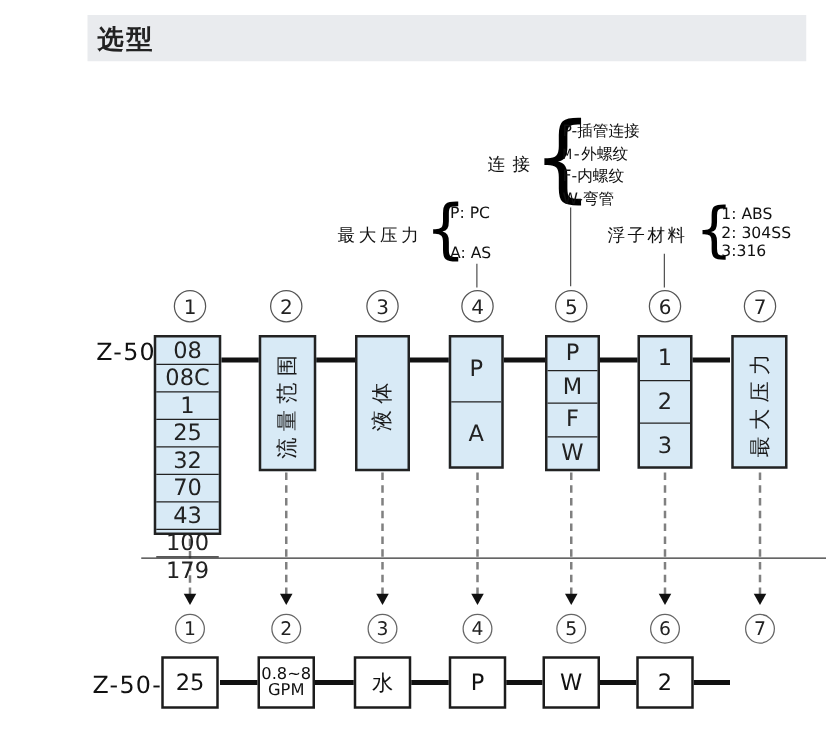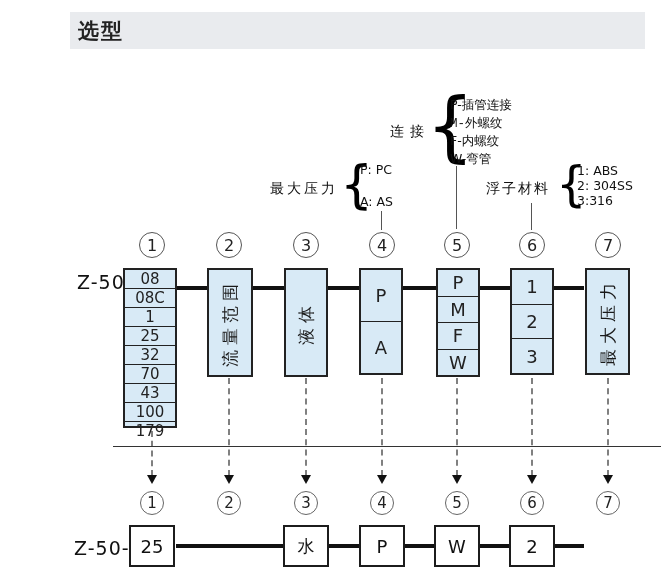--- a/index.html
+++ b/index.html
@@ -10,21 +10,21 @@
   .ann-label{position:absolute;font-size:14px;color:#111;letter-spacing:3px;white-space:nowrap;}
   .ann-item{position:absolute;font-size:12.5px;color:#111;white-space:nowrap;}
   .brace{position:absolute;line-height:1;color:#000;font-weight:400;}
   .aline{position:absolute;width:0;border-left:1.5px solid #555;}
   .circ{position:absolute;width:26px;height:26px;border:1.5px solid #555;border-radius:50%;background:#fff;
         display:flex;align-items:center;justify-content:center;font-size:16px;color:#222;box-sizing:border-box;z-index:3;}
   .circ.small{width:24px;height:24px;font-size:15px;border-color:#666;}
   .prefix{position:absolute;font-size:19px;color:#111;letter-spacing:1px;}
   .thick{position:absolute;height:4px;background:var(--connector,#111);z-index:1;}
   .col{position:absolute;background:var(--option-box-fill,#d8eaf6);border:2px solid #222;box-sizing:border-box;z-index:2;}
-  .col .cell{display:flex;align-items:center;justify-content:center;font-size:15px;color:#222;flex:1;}
+  .col .cell{display:flex;align-items:center;justify-content:center;font-size:18px;color:#222;flex:1;}
   .col .cell + .cell{border-top:1.5px solid #222;}
   .col.big .cell{font-size:18px;}
   .stackcol{display:flex;flex-direction:column;}
   .vlabel{position:absolute;left:50%;top:50%;transform:translate(-50%,-50%) rotate(-90deg);
           white-space:nowrap;font-size:17px;letter-spacing:5px;color:#1a1a1a;}
   .dash{position:absolute;width:0;border-left:2px dashed var(--dashed-line,#808080);z-index:0;}
   .arrow{position:absolute;width:0;height:0;border-left:5px solid transparent;border-right:5px solid transparent;
          border-top:9px solid #111;z-index:2;}
   .separator{position:absolute;left:113px;top:446px;width:548px;height:0;border-top:1.5px solid #333;}
   .example-label{position:absolute;left:5px;top:452px;width:106px;height:34px;background:var(--example-label-bg,#57c4ee);
@@ -143,20 +143,24 @@
   <div class="circ small" style="left:520px;top:491px;">6</div>
   <div class="circ small" style="left:596px;top:491px;">7</div>
 
   <span class="prefix" style="left:74px;top:537px;">Z-50-</span>
 
   <div class="thick" style="left:176px;top:544px;width:408px;"></div>
 
   <div class="ebox" style="left:129px;top:525px;">
     <span>25</span>
   </div>
+  <div class="ebox" style="left:206px;top:525px;">
+    <span class="l2">0.8~8</span>
+    <span class="l2">GPM</span>
+  </div>
   <div class="ebox" style="left:283px;top:525px;font-size:17px;">
     <span>水</span>
   </div>
   <div class="ebox" style="left:359px;top:525px;">
     <span>P</span>
   </div>
   <div class="ebox" style="left:434px;top:525px;">
     <span>W</span>
   </div>
   <div class="ebox" style="left:509px;top:525px;">

